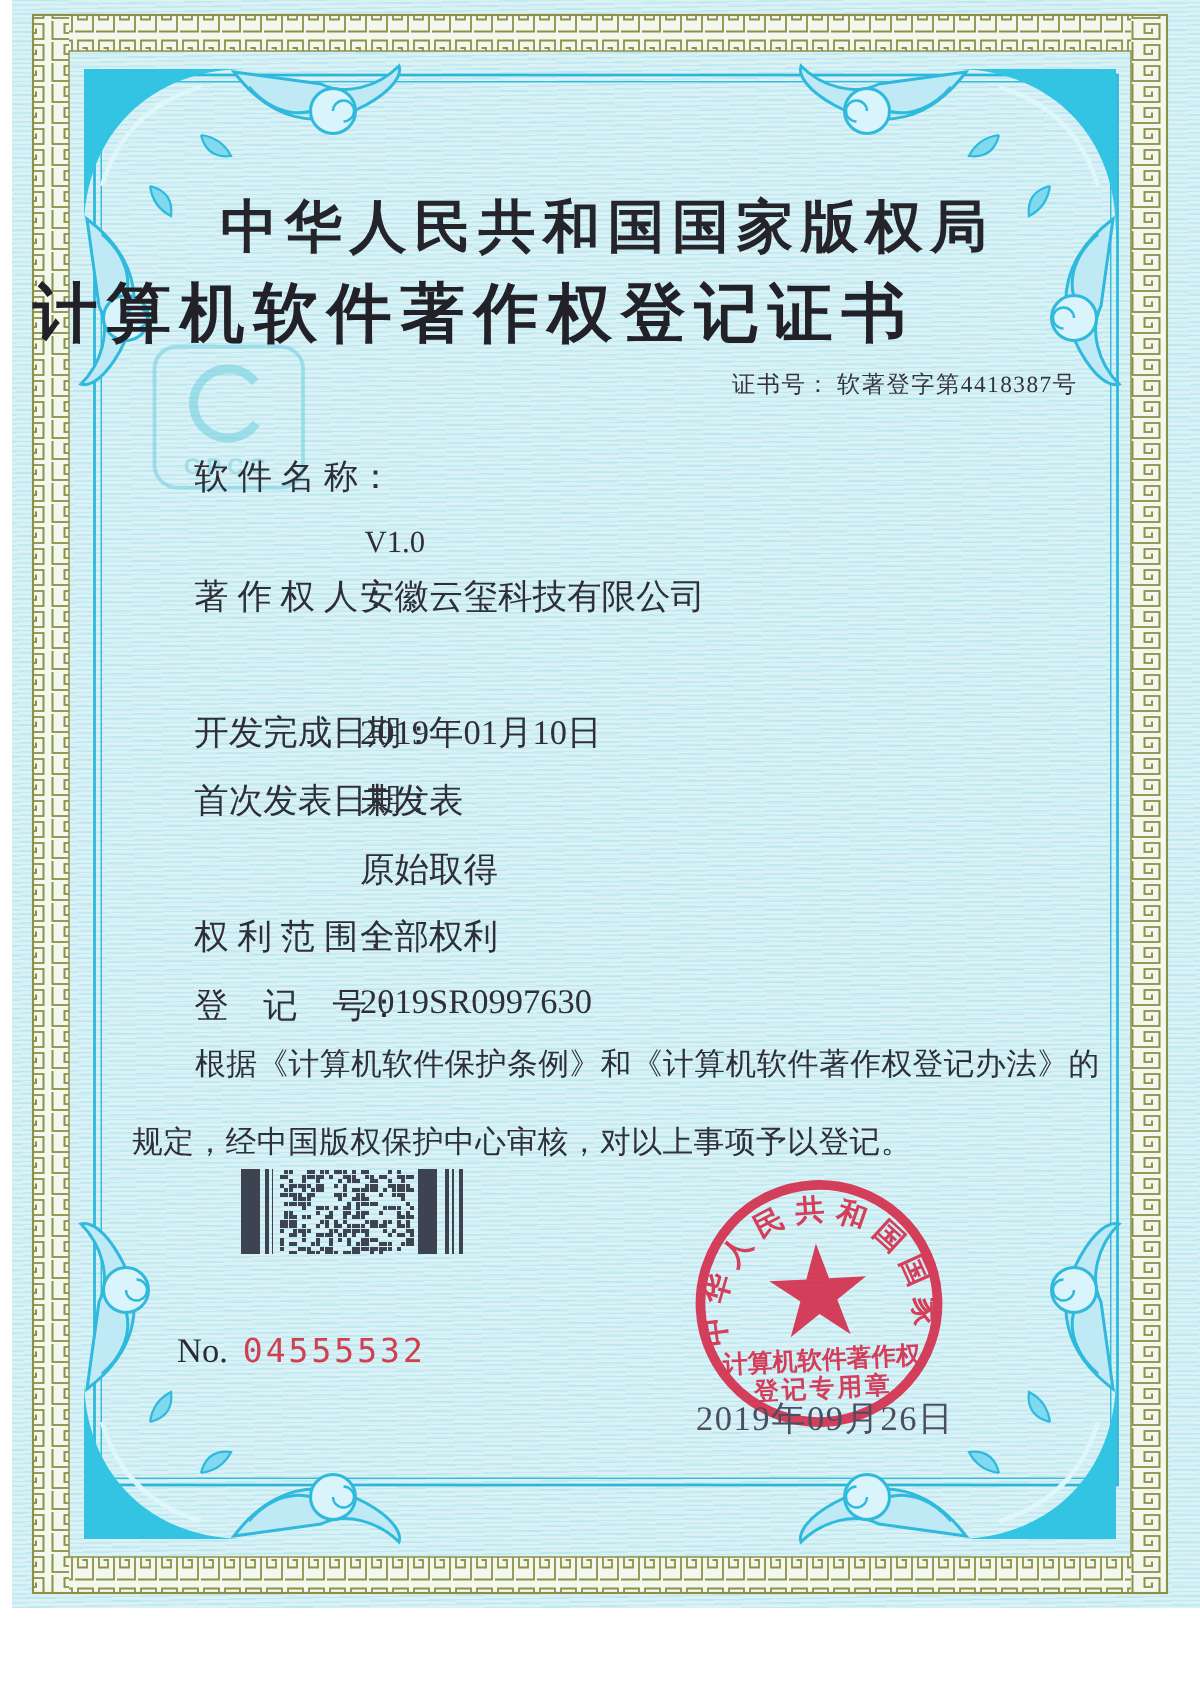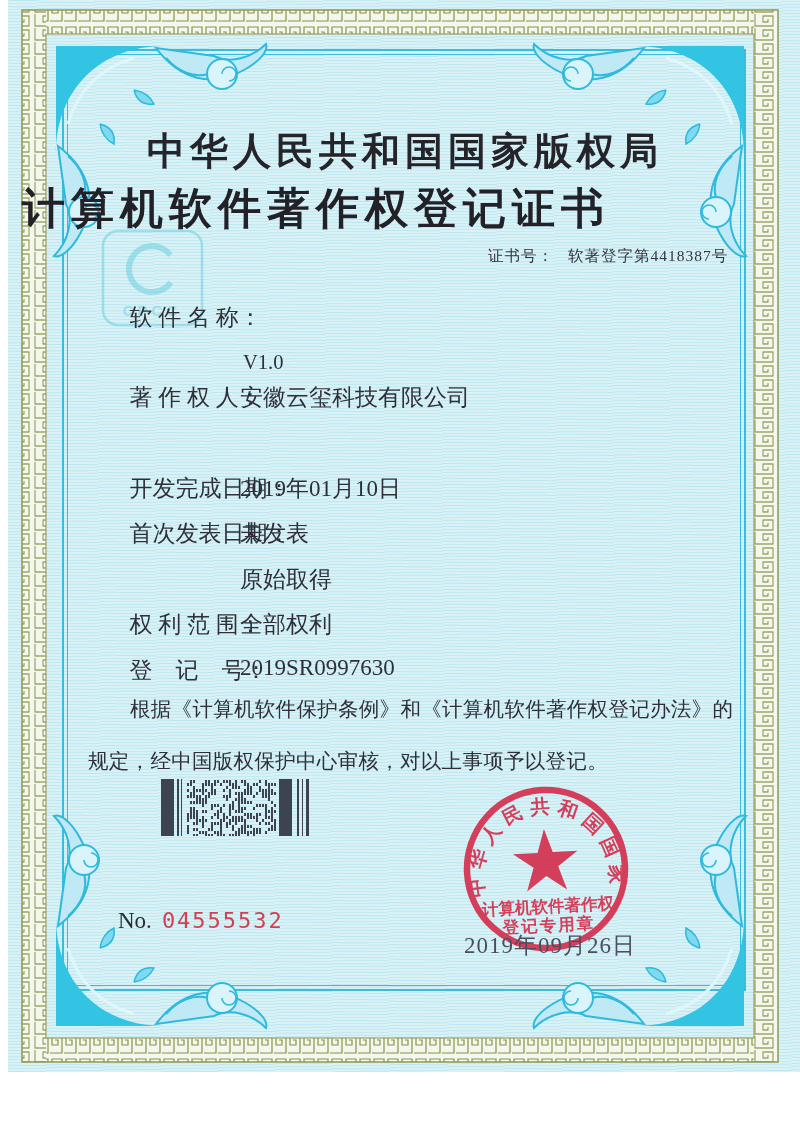--- a/index.html
+++ b/index.html
@@ -17,21 +17,21 @@
       repeating-linear-gradient(179deg, rgba(108,204,224,0.22) 0 1px, rgba(255,255,255,0) 1px 3px),
       repeating-linear-gradient(2deg, rgba(140,215,230,0.12) 0 1px, rgba(255,255,255,0) 1px 7px),
       #daf2f6;
   }
   .frame-svg { position:absolute; left:8px; top:0; width:792px; height:1072px; }
 
   .content { position:absolute; inset:0; z-index:3; color:#26262b; }
 
   .cert-no { position:absolute; left:488px; top:246px; font-size:15.5px; color:#34343d;
              letter-spacing:1px; white-space:pre; }
-  .cert-no .val { margin-left:14px; }
+  .cert-no .val { margin-left:4px; }
 
   .title1 { position:absolute; left:30px; width:750px; top:126px; text-align:center;
             font-size:38px; font-weight:700; letter-spacing:5px; color:#24242a; }
   .title2 { position:absolute; left:22px; width:766px; top:180px; text-align:left;
             font-size:43px; font-weight:700; letter-spacing:6px; color:#212127; }
 
   .frow { position:absolute; left:95px; font-size:23px; color:#2e2f38; white-space:pre; }
   .frow .lab { display:inline-block; min-width:143px; }
   .frow .val { position:absolute; left:145px; white-space:pre; }
   .val2 { position:absolute; left:243px; font-size:20.5px; color:#2e2f38;margin-top:44px; }
@@ -42,21 +42,21 @@
 
   .barcode { position:absolute; left:148px; top:779px; width:185px; height:57px; z-index:3; }
 
   .watermark { position:absolute; left:100px; top:228px; width:105px; height:100px; z-index:2; }
 
   .seal { position:absolute; left:458px; top:781px; width:176px; height:176px; z-index:4;
           opacity:0.92; transform:rotate(-3deg); }
   .seal-date { position:absolute; left:464px; top:930px; width:200px; z-index:5;
                font-size:23px; color:#4b4e60; letter-spacing:1px; font-weight:500; }
 
-  .serial { position:absolute; left:118px; top:908px; z-index:3; font-size:23px; }
+  .serial { position:absolute; left:118px; top:888px; z-index:3; font-size:23px; }
   .serial .pre { color:#2b2b33; }
   .serial .num { color:#cf4150; font-family:"DejaVu Sans Mono","Liberation Mono",monospace;
                  font-size:22px; letter-spacing:2px; margin-left:10px; }
 </style>
 </head>
 <body>
 
 <div class="page">
 
   <div class="cert-bg"></div>

